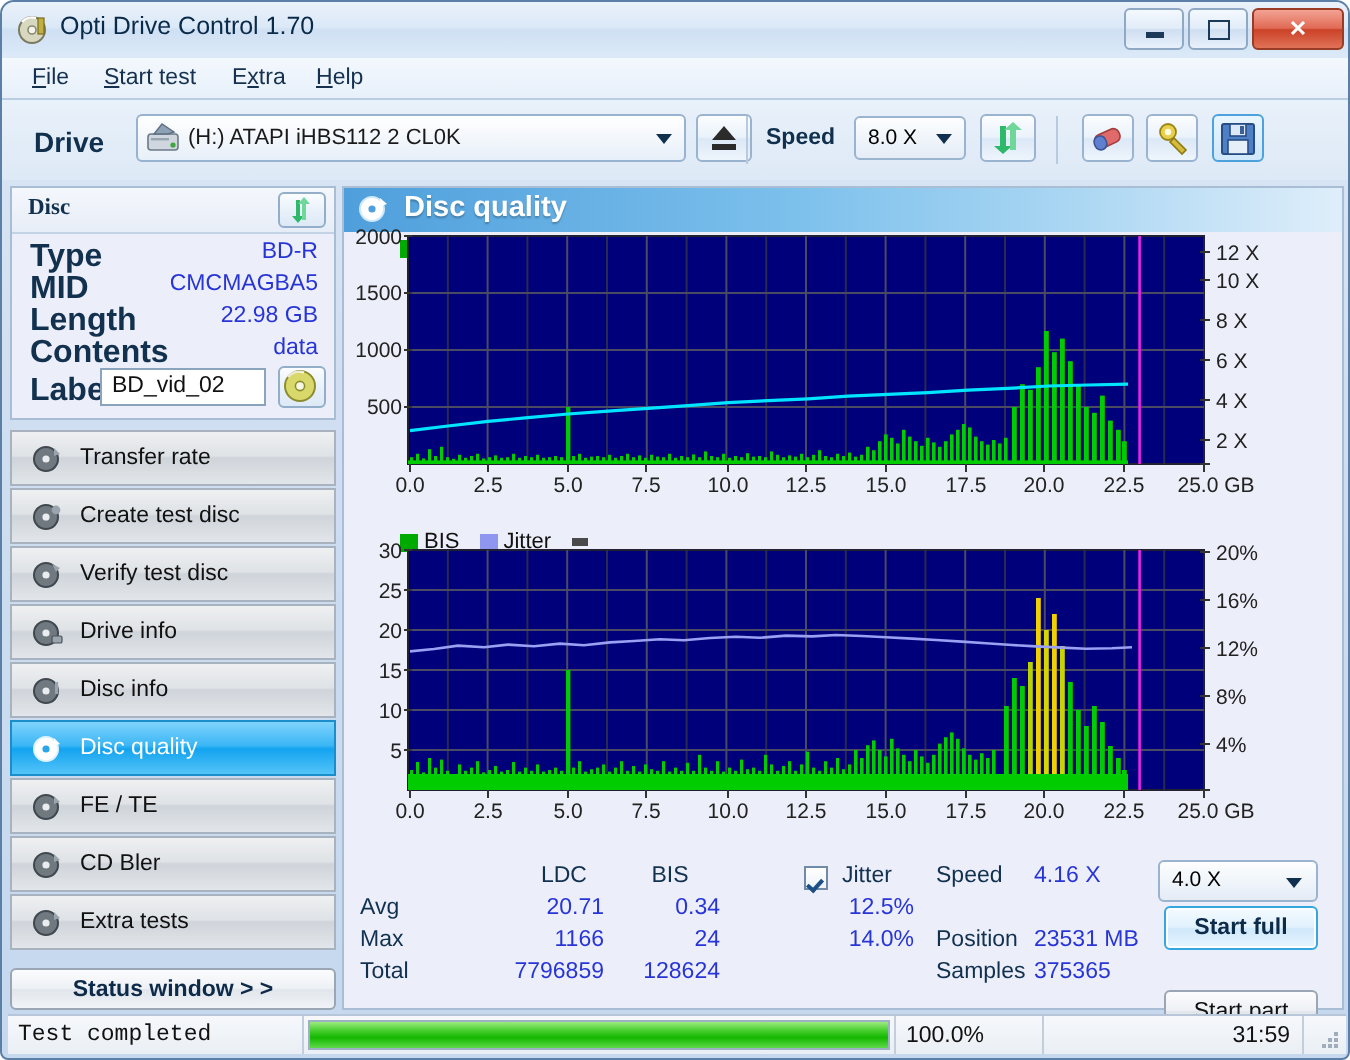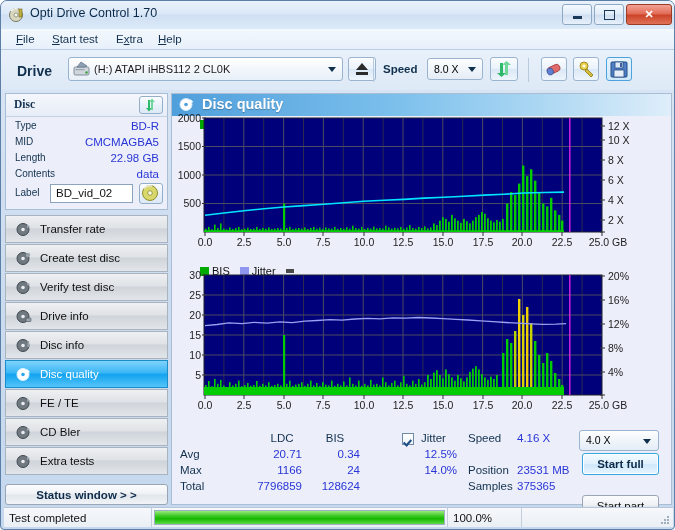--- a/index.html
+++ b/index.html
@@ -149,21 +149,21 @@
     border-bottom:1px solid #c3d2e4;
     font-family:Liberation Serif, serif;
   }
   .grp-disc .hdr .t { position:absolute; left:8px; top:4px; font-weight:bold; font-size:11.5px; color:#12314f;}
   .swap-btn {
     position:absolute; right:4px; top:2px; width:24px; height:18px;
     background: linear-gradient(180deg,#fbfdff 0%,#e9f1fa 50%,#dde9f6 100%);
     border:1px solid #93aec9; border-radius:3px;
     box-sizing:border-box;
   }
-  .row { position:absolute; font-size:10px; color:#12314f; }
+  .row { position:absolute; font-size:16px; color:#12314f;font-weight:bold; }
   .rowv { position:absolute; font-size:11.5px; color:#2835d6; text-align:right; }
   .label-input {
     position:absolute; left:44px; top:90px;
     width: 83px; height:19px;
     background:#ffffff; border:1px solid #8ba4bd;
     box-sizing:border-box;
     font-size:11.5px; color:#111; padding: 2px 0 0 5px;
   }
   .disc-btn {
     position:absolute; left:133px; top:89px; width:24px; height:21px;
@@ -996,25 +996,26 @@
   </div>
 
   <div class="bspeed-combo">
     <div class="bt">4.0 X</div>
     <div class="combo-arrow" style="top:8px;right:7px;"></div>
   </div>
   <div class="btn-startfull">Start full</div>
   <div class="btn-startpart">Start part</div>
 
   <div class="statusbar">
-    <div class="sb-cell" style="left:0; width:148px; padding-left:5px;">Test completed</div>
+    <div class="sb-cell" style="left:0; width:148px; padding-left:5px;font-family:Liberation Mono, monospace;">Test completed</div>
     <div class="progress-outer">
       <div class="progress-inner" id="prog" style="width: 289px;"></div>
     </div>
     <div class="sb-cell" style="left:443px; width:75px; padding-left:5px; border-left:1px solid #c2cedc;">100.0%</div>
+    <div class="sb-cell" style="left:518px; width:130px; justify-content:flex-end; padding-right:6px;">31:59</div>
     <svg class="grip" viewBox="0 0 11 11">
       <g fill="#9fadbd">
         <rect x="8" y="8" width="2" height="2"></rect>
           <rect x="5" y="8" width="2" height="2"></rect>
         <rect x="8" y="5" width="2" height="2"></rect>
           <rect x="2" y="8" width="2" height="2"></rect>
         <rect x="5" y="5" width="2" height="2"></rect>
           <rect x="8" y="2" width="2" height="2"></rect>
       </g>
     </svg>

